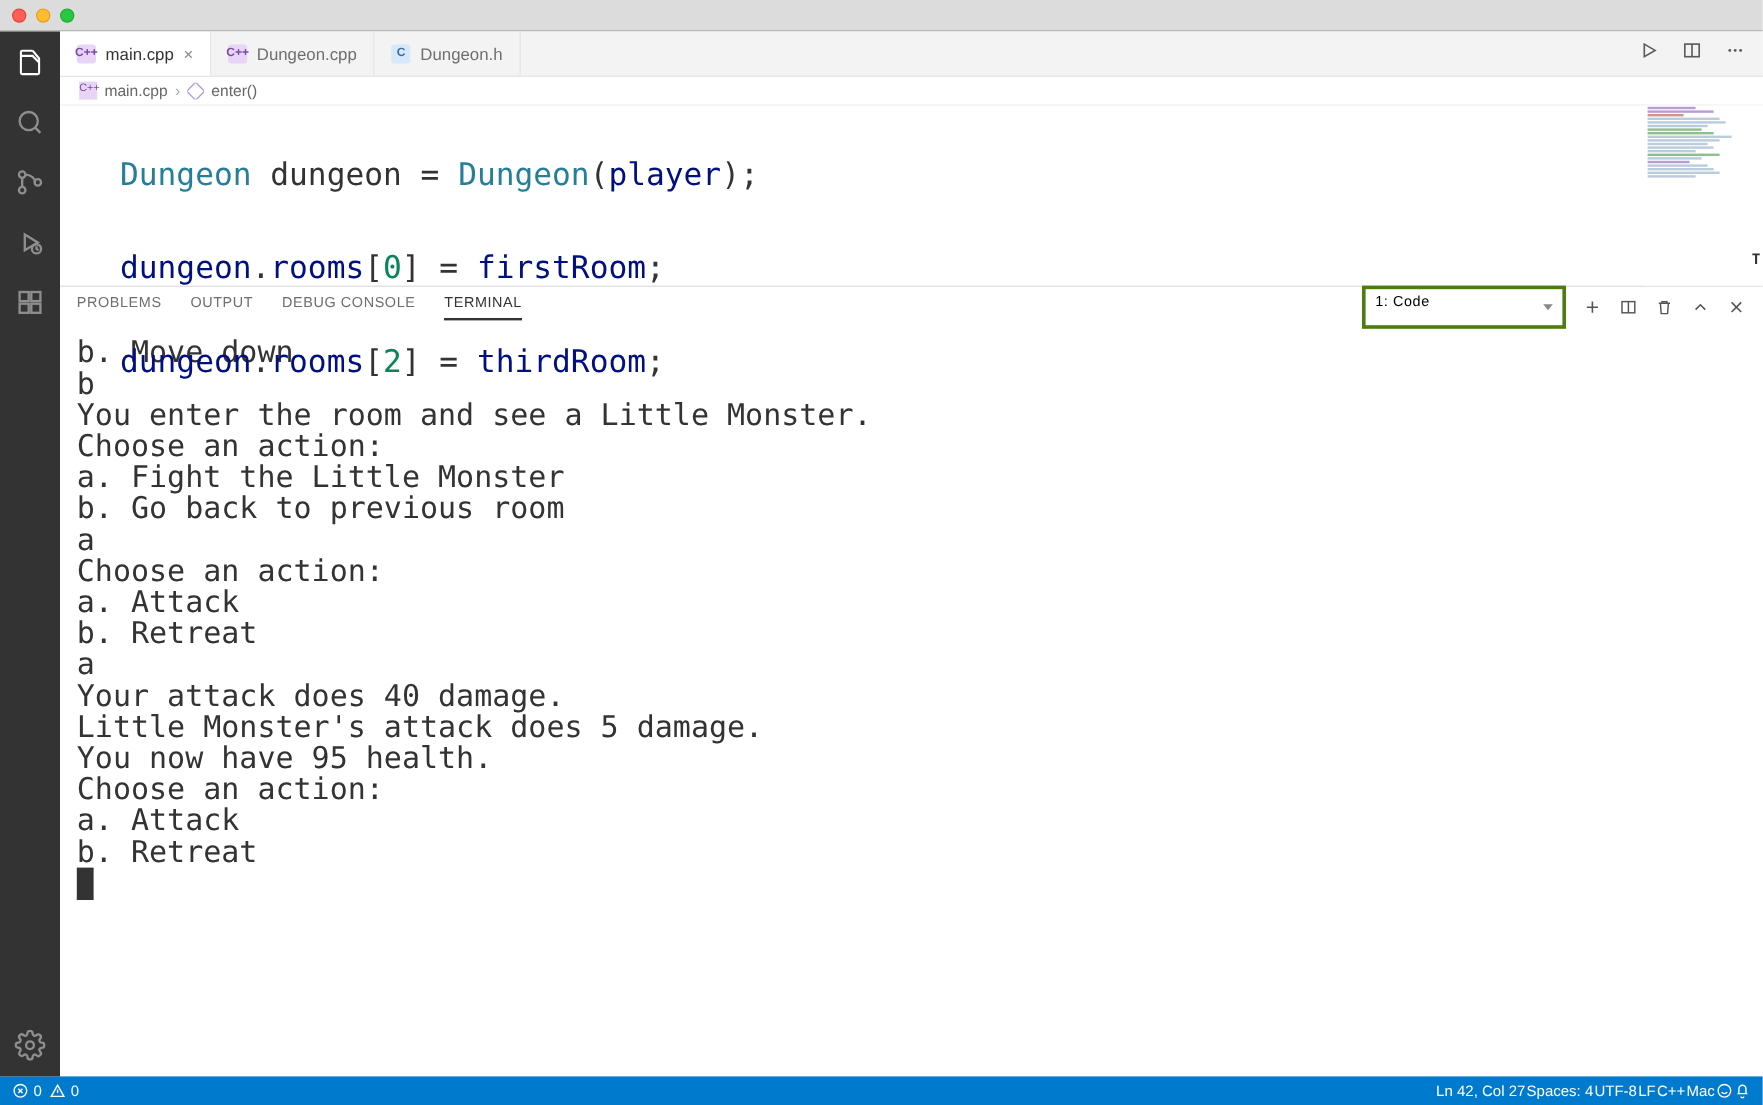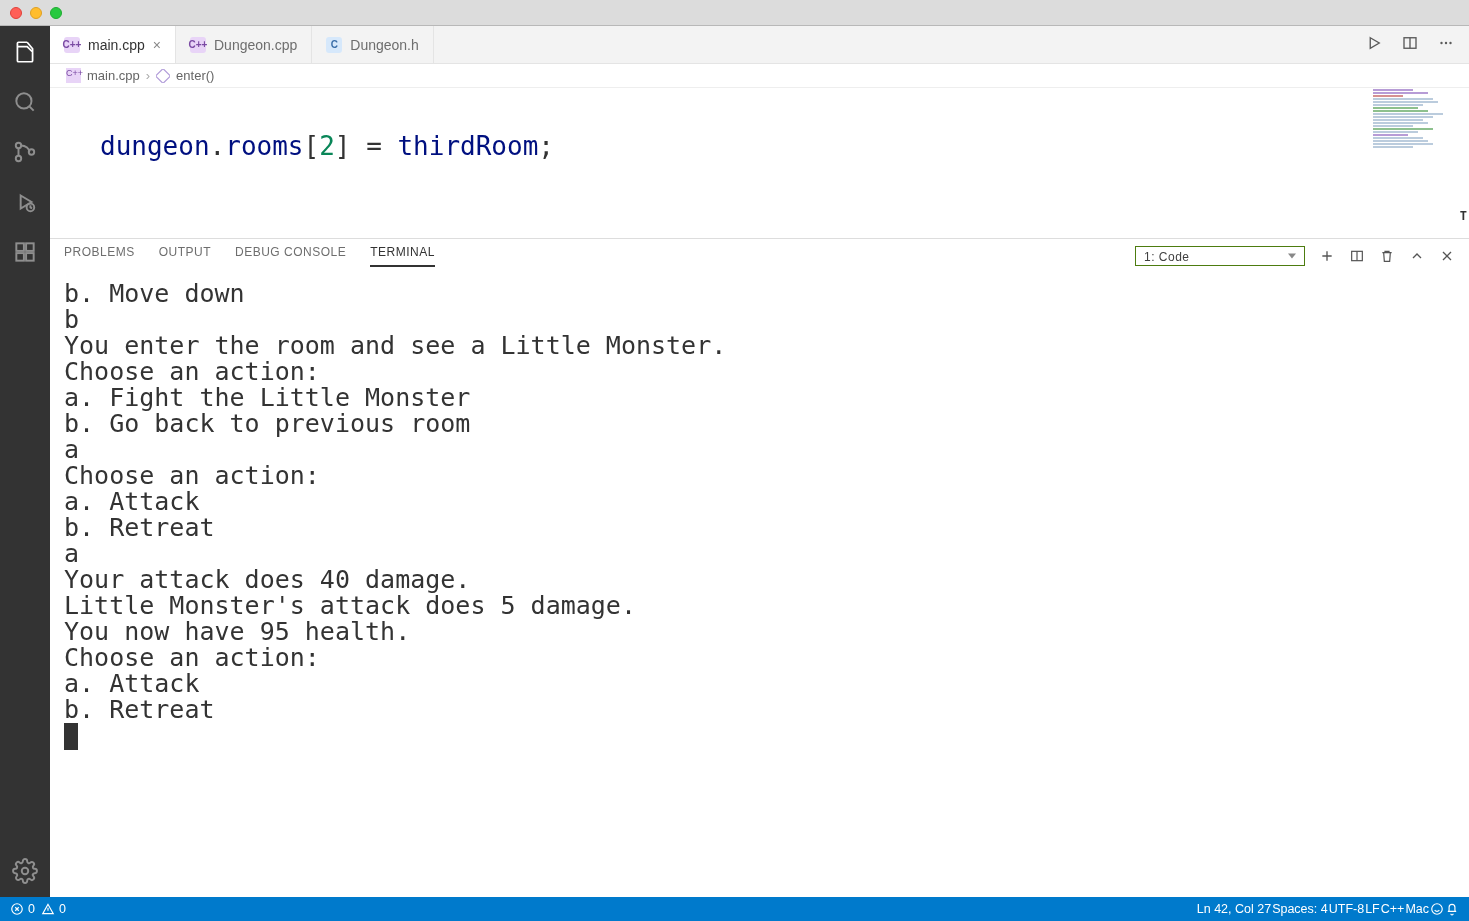--- a/index.html
+++ b/index.html
@@ -64,21 +64,21 @@
 .minimap .mm-green { background: #8dc08d; }
 .minimap .mm-red { background: #d69090; }
 .minimap .mm-t { position: absolute; right: 2px; bottom: 2px; font-size: 12px; font-weight: bold; color: #333; }
 
 
 .panel { flex: 1; display: flex; flex-direction: column; border-top: 1px solid #ddd; min-height: 0; }
 .panel-tabs { height: 34px; display: flex; align-items: center; padding: 0 14px; gap: 24px; font-size: 12px; color: #6e6e6e; letter-spacing: 0.5px; }
 .panel-tab { cursor: pointer; padding-bottom: 6px; border-bottom: 2px solid transparent; }
 .panel-tab.active { color: #333; border-bottom-color: #333; }
 .panel-right { margin-left: auto; display: flex; align-items: center; gap: 14px; }
-.panel-select { border: 1px solid #4d7c0f; font-size: 12px; padding: 3px 22px 1px 8px; color: #404040; background: #fff; min-width: 170px; position: relative; }
+.panel-select { border: 3px solid #4d7c0f; font-size: 12px; padding: 3px 22px 13px 8px; color: #000000; background: #fff; min-width: 170px; position: relative; }
 .panel-select::after { content: ""; position: absolute; right: 8px; top: 50%; width: 0; height: 0; border-left: 4px solid transparent; border-right: 4px solid transparent; border-top: 5px solid #888; transform: translateY(-50%); }
 .panel-icon { width: 16px; height: 16px; color: #555; cursor: pointer; }
 .panel-icon svg { width: 16px; height: 16px; }
 
 .terminal { flex: 1; overflow: hidden; padding: 8px 14px; font-family: "Menlo","Consolas",monospace; font-size: 25px; line-height: 26px; color: #333; white-space: pre-wrap; }
 .cursor-block { display: inline-block; width: 14px; height: 27px; background: #333; vertical-align: text-bottom; }
 
 
 .statusbar { height: 24px; background: #007acc; color: #fff; display: flex; align-items: center; font-size: 12.5px; padding: 0 10px; gap: 14px; }
 .sb-left { display: flex; align-items: center; gap: 6px; }
@@ -179,20 +179,22 @@
       <span>main.cpp</span>
       <span class="crumb-sep">›</span>
       <svg class="crumb-sym" viewBox="0 0 16 16">
           <rect x="2" y="2" width="12" height="12" fill="none" stroke="#b19cd9" stroke-width="1.3" transform="rotate(45 8 8)"></rect>
         </svg>
       <span>enter()</span>
     </div>
 
     <div class="code-wrap">
       <div class="code">
+<div class="row"><span class="tok-type">Dungeon</span><span> dungeon </span><span class="tok-op">=</span><span> </span><span class="tok-fn">Dungeon</span><span>(</span><span class="tok-var">player</span><span>)</span><span>;</span></div>
+<div class="row"><span class="tok-prop">dungeon</span>.<span class="tok-prop">rooms</span>[<span class="tok-num">0</span>] = <span class="tok-prop">firstRoom</span>;</div>
 <div class="row"><span class="tok-prop">dungeon</span>.<span class="tok-prop">rooms</span>[<span class="tok-num">2</span>] = <span class="tok-prop">thirdRoom</span>;</div>
       </div>
       <div class="minimap">
         <div class="mm-line mm-purple" style="width:40%"></div>
         <div class="mm-line mm-purple" style="width:55%"></div>
         <div class="mm-line mm-red" style="width:30%"></div>
         <div class="mm-line" style="width:60%"></div>
         <div class="mm-line" style="width:65%"></div>
         <div class="mm-line" style="width:50%"></div>
         <div class="mm-line mm-green" style="width:45%"></div>

